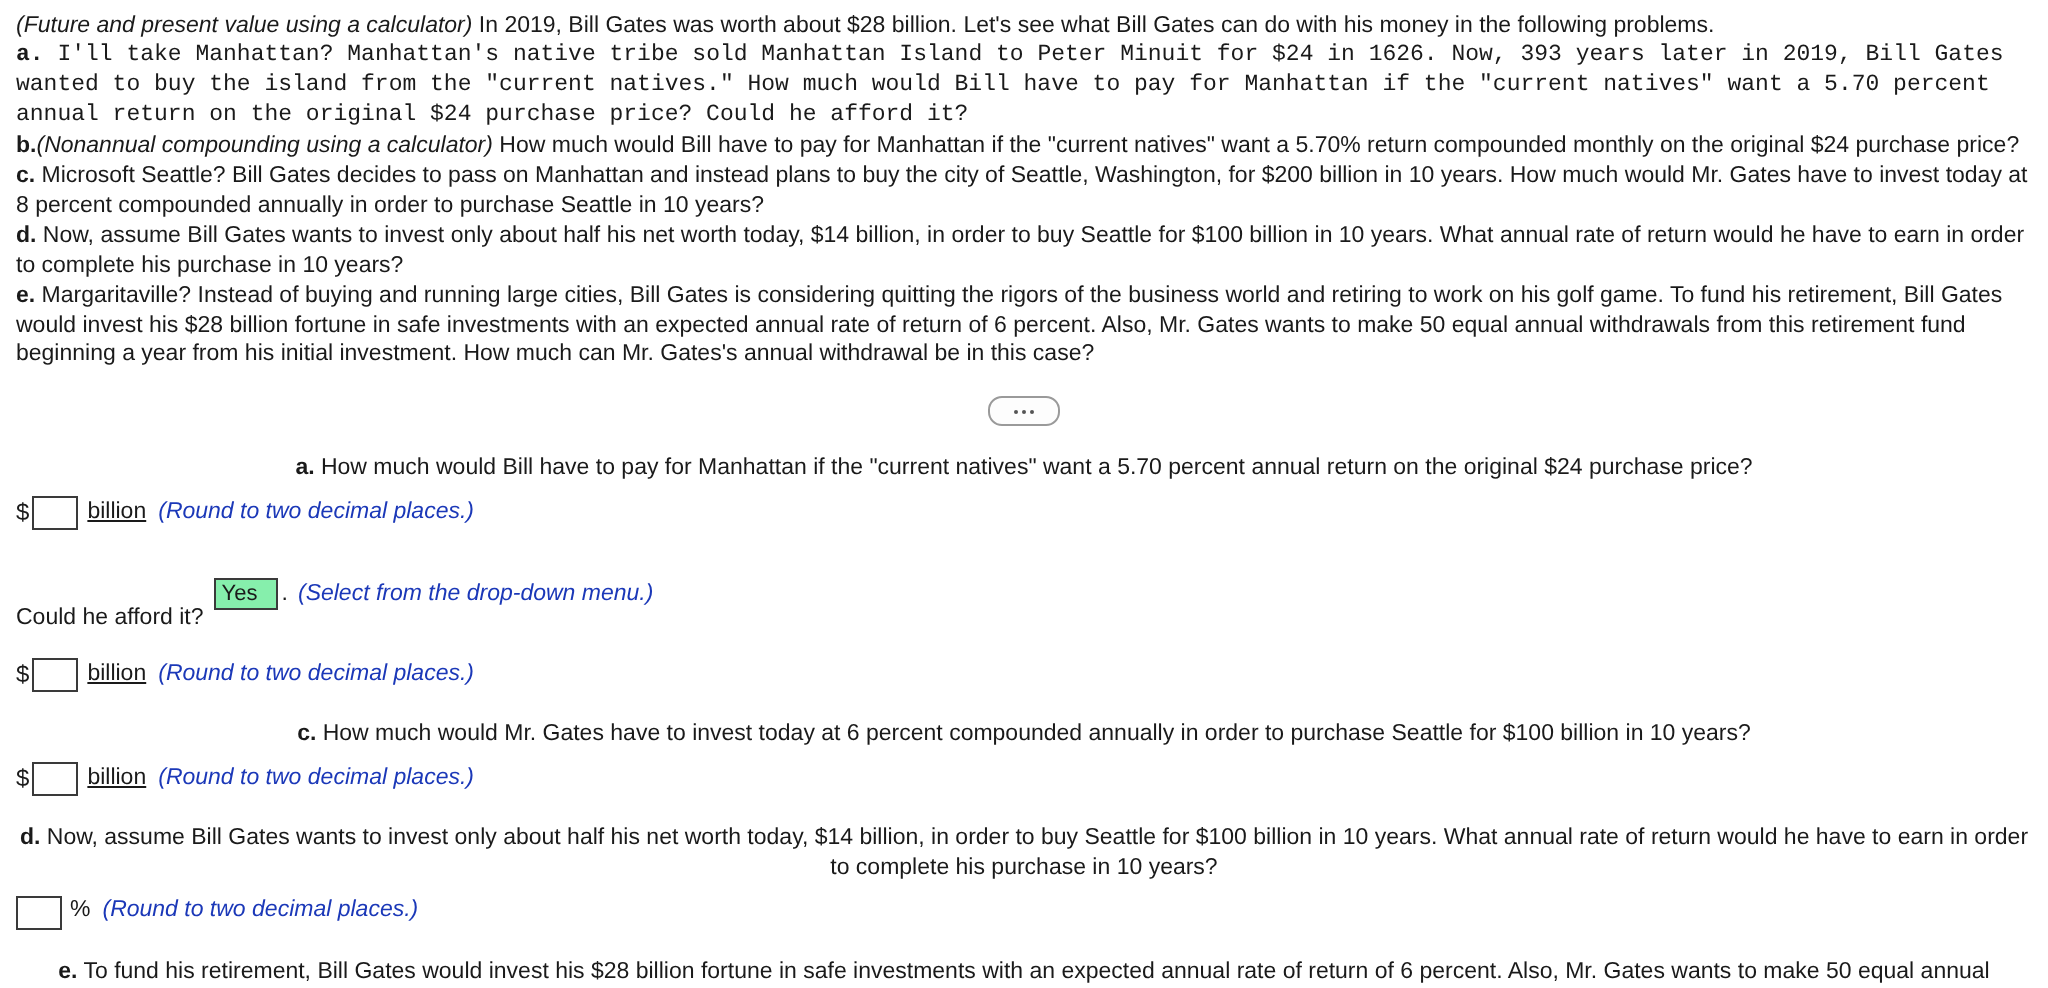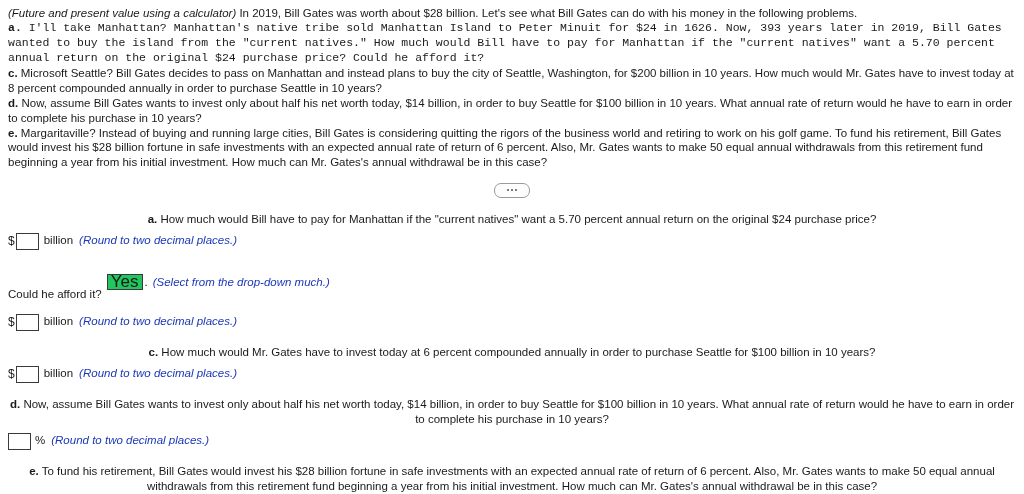--- a/index.html
+++ b/index.html
@@ -79,42 +79,43 @@
     display: inline-block;
     width: 17px;
     height: 13px;
     border: 1px solid #3a3a3a;
     background: #ffffff;
     vertical-align: middle;
   }
   .unit {
     margin-left: 5px;
     margin-right: 6px;
+    text-decoration: underline;
   }
   .hint {
     color: #1b38b8;
     font-style: italic;
   }
   .sel-row {
     display: flex;
     align-items: center;
     margin: 10px 0 14px 0;
   }
   .sel-label {
     margin-right: 5px;
     margin-top: 24px;
   }
   .dropdown {
     display: inline-flex;
     align-items: center;
     border: 1px solid #3a3a3a;
-    background: #22c55e;
+    background: #86efac;
     height: 14px;
     padding: 0 3px;
-    font-size: 17px;
+    font-size: 11px;
     min-width: 24px;
   }
   .dot-after {
     margin: 0 5px 0 2px;
   }
   .pct {
     margin-left: 4px;
     margin-right: 6px;
   }
   .spacer-top { margin-top: 10px; font-family: Liberation Mono, monospace; }
@@ -123,20 +124,23 @@
 <body>
 
 <div class="page">
 
   <div class="intro">
     <p>
       <span class="ital">(Future and present value using a calculator)</span><span> In 2019, Bill Gates was worth about $28 billion. Let's see what Bill Gates can do with his money in the following problems.</span>
     </p>
     <p class="spacer-top">
       <span class="bold">a.</span><span> I'll take Manhattan? Manhattan's native tribe sold Manhattan Island to Peter Minuit for $24 in 1626. Now, 393 years later in 2019, Bill Gates wanted to buy the island from the "current natives." How much would Bill have to pay for Manhattan if the "current natives" want a 5.70 percent annual return on the original $24 purchase price? Could he afford it?</span>
+    </p>
+    <p>
+      <span class="bold">b.</span><span class="ital">(Nonannual compounding using a calculator)</span><span> How much would Bill have to pay for Manhattan if the "current natives" want a 5.70% return compounded monthly on the original $24 purchase price?</span>
     </p>
     <p>
       <span class="bold">c.</span><span> Microsoft Seattle? Bill Gates decides to pass on Manhattan and instead plans to buy the city of Seattle, Washington, for $200 billion in 10 years. How much would Mr. Gates have to invest today at 8 percent compounded annually in order to purchase Seattle in 10 years?</span>
     </p>
     <p>
       <span class="bold">d.</span><span> Now, assume Bill Gates wants to invest only about half his net worth today, $14 billion, in order to buy Seattle for $100 billion in 10 years. What annual rate of return would he have to earn in order to complete his purchase in 10 years?</span>
     </p>
     <p>
       <span class="bold">e.</span><span> Margaritaville? Instead of buying and running large cities, Bill Gates is considering quitting the rigors of the business world and retiring to work on his golf game. To fund his retirement, Bill Gates would invest his $28 billion fortune in safe investments with an expected annual rate of return of 6 percent. Also, Mr. Gates wants to make 50 equal annual withdrawals from this retirement fund beginning a year from his initial investment. How much can Mr. Gates's annual withdrawal be in this case?</span>
     </p>
@@ -159,21 +163,21 @@
     <span class="unit">billion</span>
     <span class="hint">(Round to two decimal places.)</span>
   </div>
 
   <div class="sel-row">
     <span class="sel-label">Could he afford it?</span>
     <span class="dropdown">
         <span>Yes</span>
       </span>
     <span class="dot-after">.</span>
-    <span class="hint">(Select from the drop-down much.)</span>
+    <span class="hint">(Select from the drop-down menu.)</span>
   </div>
 
   <div class="answer-row">
     <span class="dollar">$</span>
     <input class="inputbox" type="text" value="" style="">
     <span class="unit">billion</span>
     <span class="hint">(Round to two decimal places.)</span>
   </div>
 
   <div class="q">

